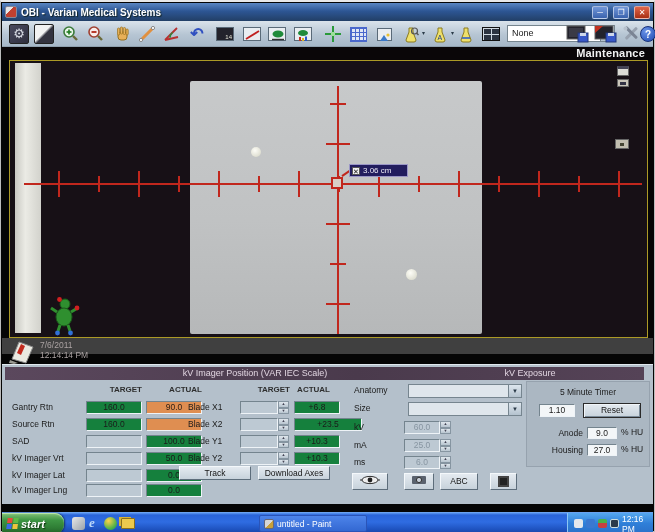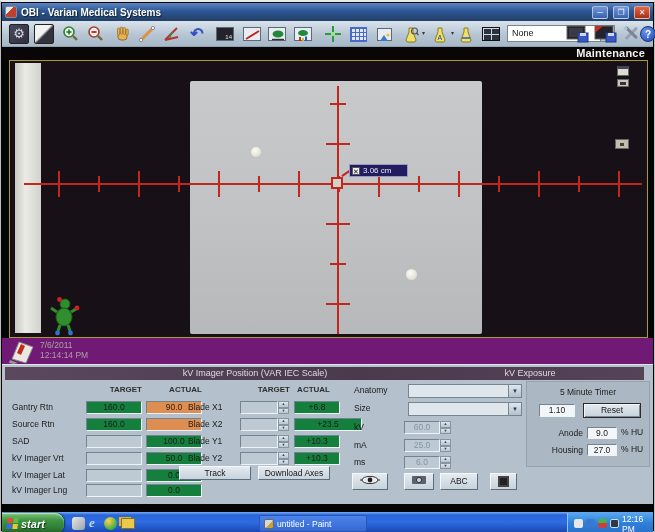--- a/index.html
+++ b/index.html
@@ -39,21 +39,21 @@
 
   
   #viewer{position:absolute;left:8px;top:58px;width:639px;height:278px;background:#171016;border:1px solid #ac9a26}
   .redline{background:#c1271d}
   .tip{position:absolute;left:339px;top:103px;height:13px;display:flex;align-items:center;gap:3px;
     background:#221d5e;border:1px solid #9a96c6;padding:0 16px 0 2px;color:#eceaf6;font-size:8px;white-space:nowrap}
   .tip .xbox{width:8px;height:8px;background:#f0f0f0;border:1px solid #555;color:#111;font-size:7px;line-height:7px;text-align:center}
   .sideic{position:absolute;border:1px solid #666;background:#dcdcd6}
 
   
-  #stamp{position:absolute;left:1px;right:1px;top:336px;height:26px;background:#701a75;color:#aaa2a2;font-size:8.5px}
+  #stamp{position:absolute;left:1px;right:1px;top:336px;height:16px;background:#404040;color:#aaa2a2;font-size:8.5px}
 
   
   #panel{position:absolute;left:1px;right:1px;top:362px;height:140px;background:#b4c0cb;border-top:1px solid #e0e8ee;color:#1c1c1c}
   .phdr{position:absolute;left:3px;right:9px;top:2px;height:13px;
     background:linear-gradient(90deg,#5b485d,#4a3a4c 55%,#554357);color:#e0d4e0;font-size:9px;line-height:13px}
   .hdr{position:absolute;top:20px;height:12px;font-size:8px;font-weight:bold;color:#2e2e2e;text-align:right}
   .lbl{position:absolute;font-size:8.5px;line-height:13px;color:#1a1a1a;white-space:nowrap}
   .fld{position:absolute;height:13px;font-size:8.5px;line-height:11px;text-align:center;background:#d9e1e8;
     border:1px solid;border-color:#74848e #eef3f7 #eef3f7 #74848e;color:#1a1a1a}
   .fld.dis{background:#bdc9d3;color:#8795a1}

